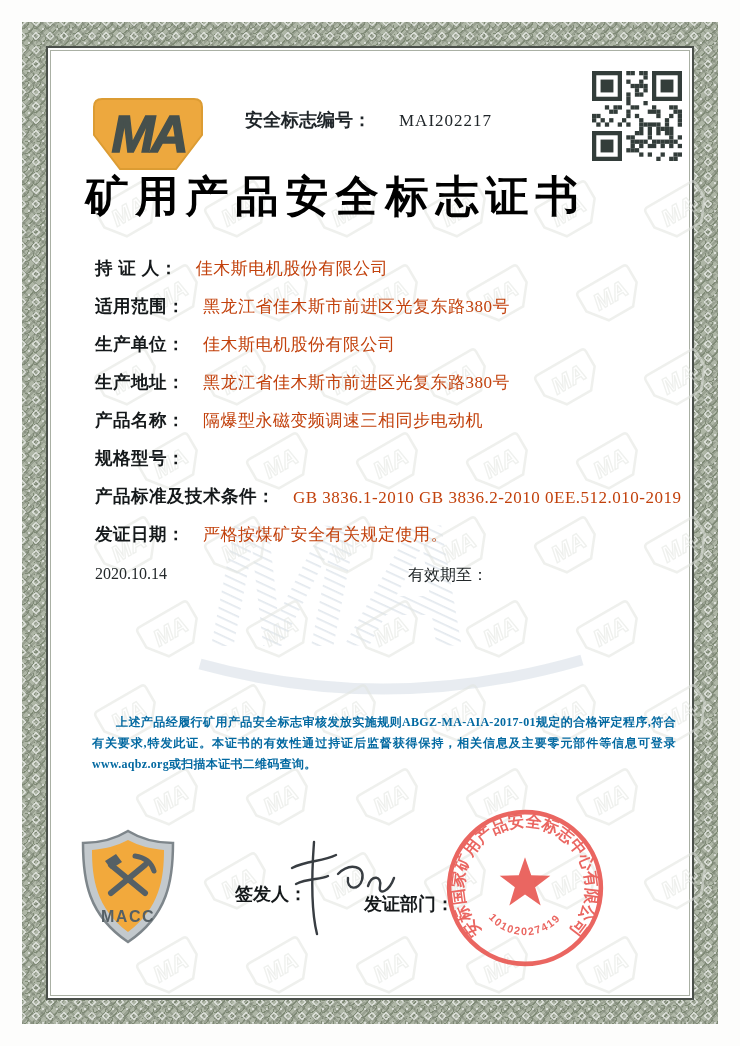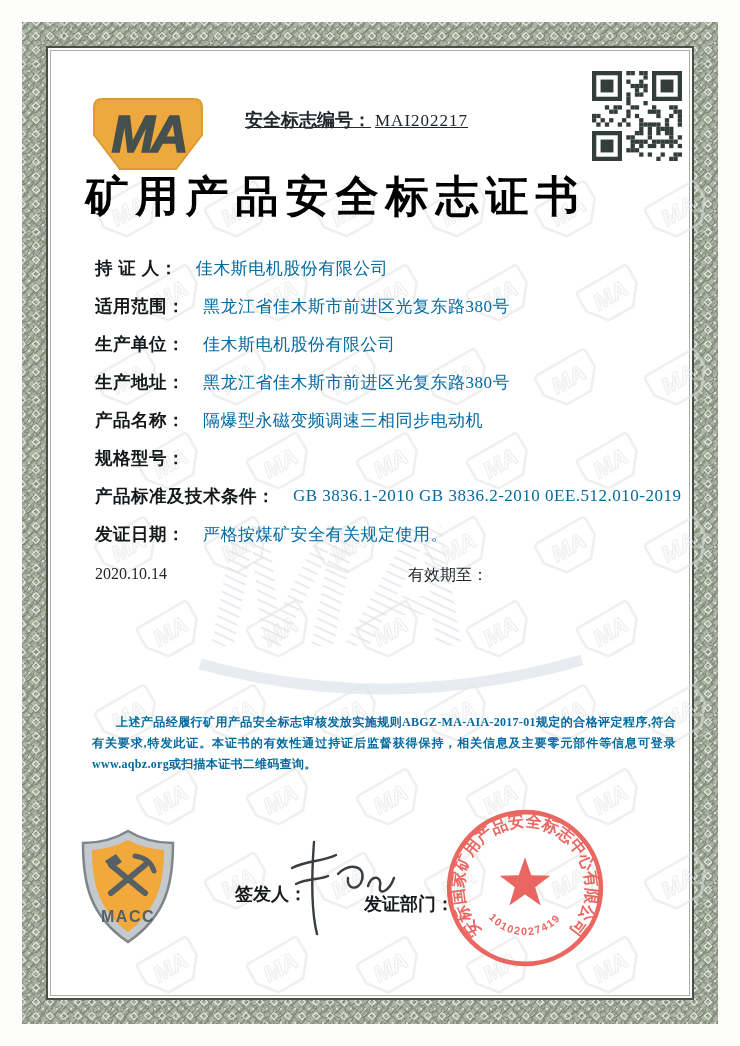--- a/index.html
+++ b/index.html
@@ -16,31 +16,31 @@
     background-size:14px 14px,12px 12px,auto auto;}
   .inner-sheet{position:absolute;left:24px;top:24px;right:24px;bottom:24px;background:#fff;
     border:2px solid #4a4f4a;}
   .inner-sheet::after{content:'';position:absolute;inset:2px;border:1px solid #aab0a4;pointer-events:none;}
   .content{position:absolute;inset:0;z-index:2;}
   .wm-layer{position:absolute;inset:0;z-index:1;}
   .wm{position:absolute;width:62px;height:44px;opacity:.55;}
   .wm-big{position:absolute;left:170px;top:478px;opacity:.55;}
   
   .ma-logo{position:absolute;left:92px;top:97px;}
-  .certno-line{position:absolute;left:245px;top:108px;display:flex;align-items:baseline;gap:4px;text-decoration:underline;}
+  .certno-line{position:absolute;left:245px;top:108px;display:flex;align-items:baseline;gap:28px;}
   .certno-label{font-family:"Liberation Sans",sans-serif;font-weight:bold;font-size:18px;color:#20262a;}
   .certno-value{font-size:17px;letter-spacing:1px;color:#20262a;}
   .qr{position:absolute;left:592px;top:71px;}
   .cert-title{position:absolute;left:0;width:671px;top:168px;margin:0;text-align:center;
     font-size:43px;font-weight:bold;letter-spacing:7px;color:#000000;}
   
-  .row{position:absolute;left:95px;display:flex;align-items:center;gap:18px;width:580px;}
+  .row{position:absolute;left:95px;display:flex;align-items:flex-end;gap:18px;width:580px;}
   .row .lbl{font-family:"Liberation Sans",sans-serif;font-weight:bold;font-size:17.5px;
     color:#15191b;white-space:nowrap;letter-spacing:.5px;}
-  .row .val{font-size:17px;color:#0369a1;white-space:nowrap;letter-spacing:.5px;}
+  .row .val{font-size:17px;color:#c2410c;white-space:nowrap;letter-spacing:.5px;}
   .grp{display:flex;align-items:baseline;gap:18px;position:absolute;}
   
   .statement{position:absolute;left:92px;top:700px;width:584px;font-size:12px;line-height:1.74;
     text-align:justify;text-indent:2em;color:#0369a1;letter-spacing:.3px;font-weight:bold;}
   
   .macc{position:absolute;left:78px;top:828px;}
   .signer-label{position:absolute;left:198px;top:882px;font-family:"Liberation Sans",sans-serif;
     font-weight:bold;font-size:18px;color:#15191b;margin-left:37px;}
   .signature{position:absolute;left:262px;top:834px;}
   .issuer-label{position:absolute;left:364px;top:884px;font-family:"Liberation Sans",sans-serif;

